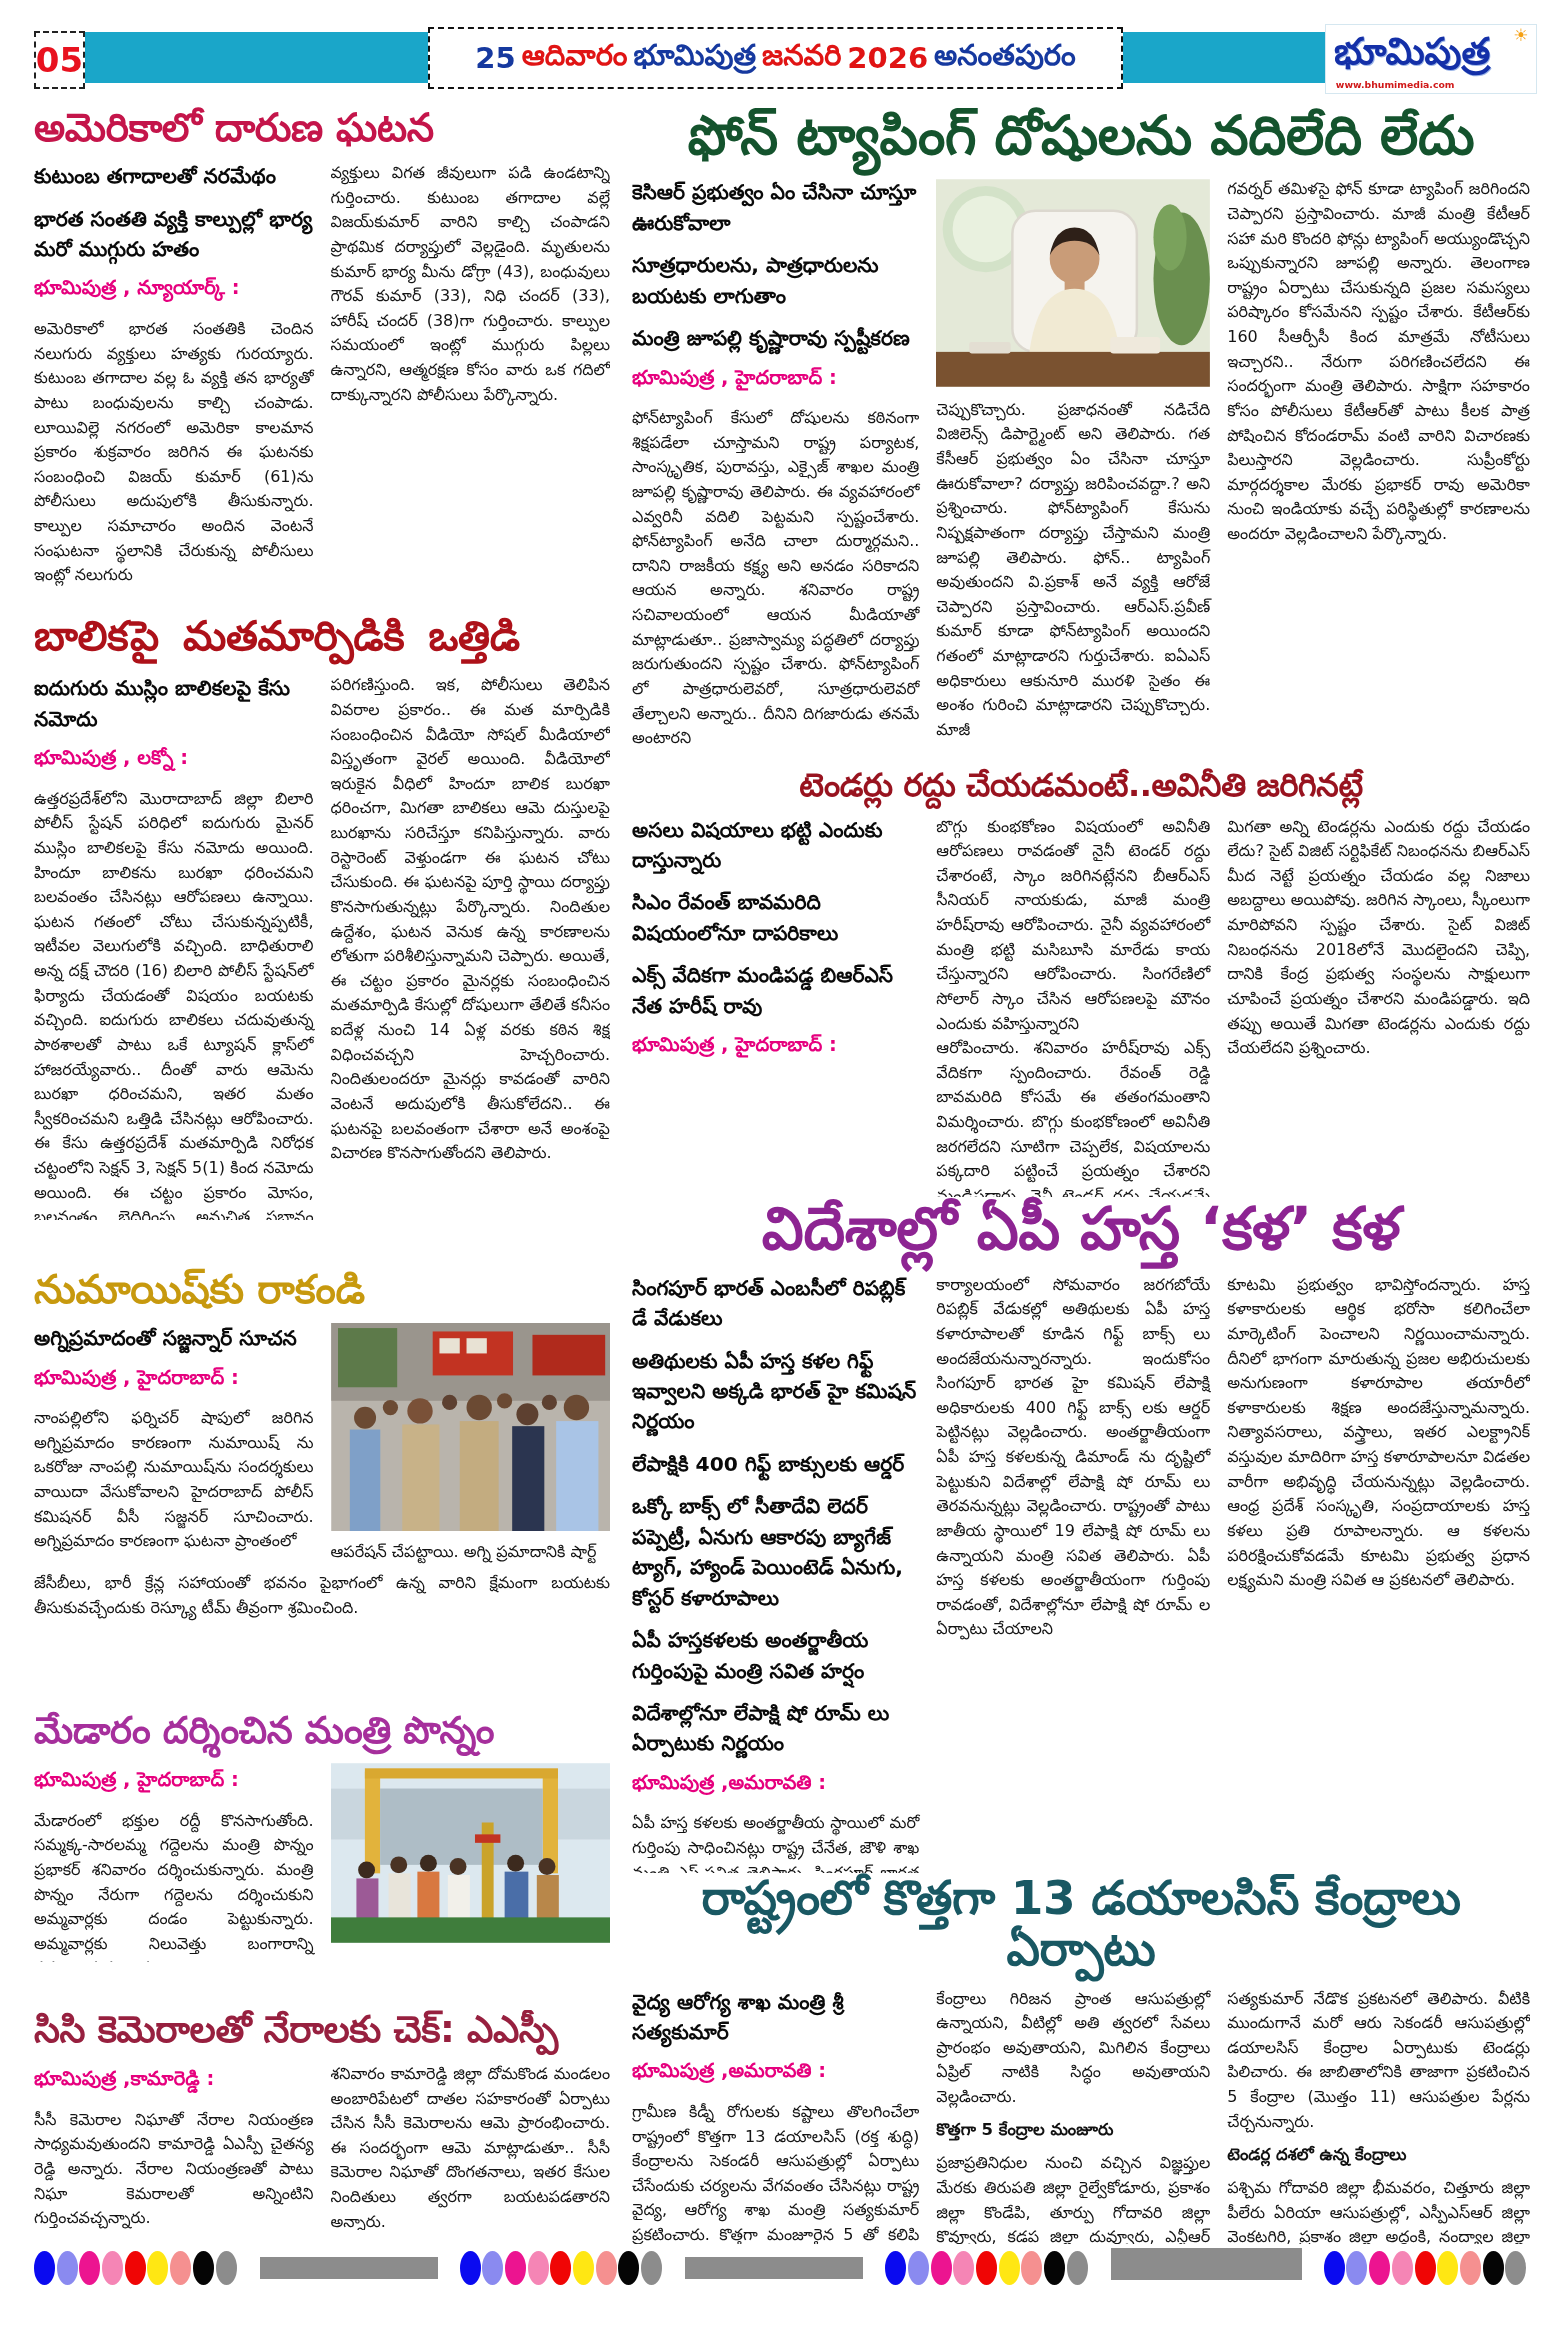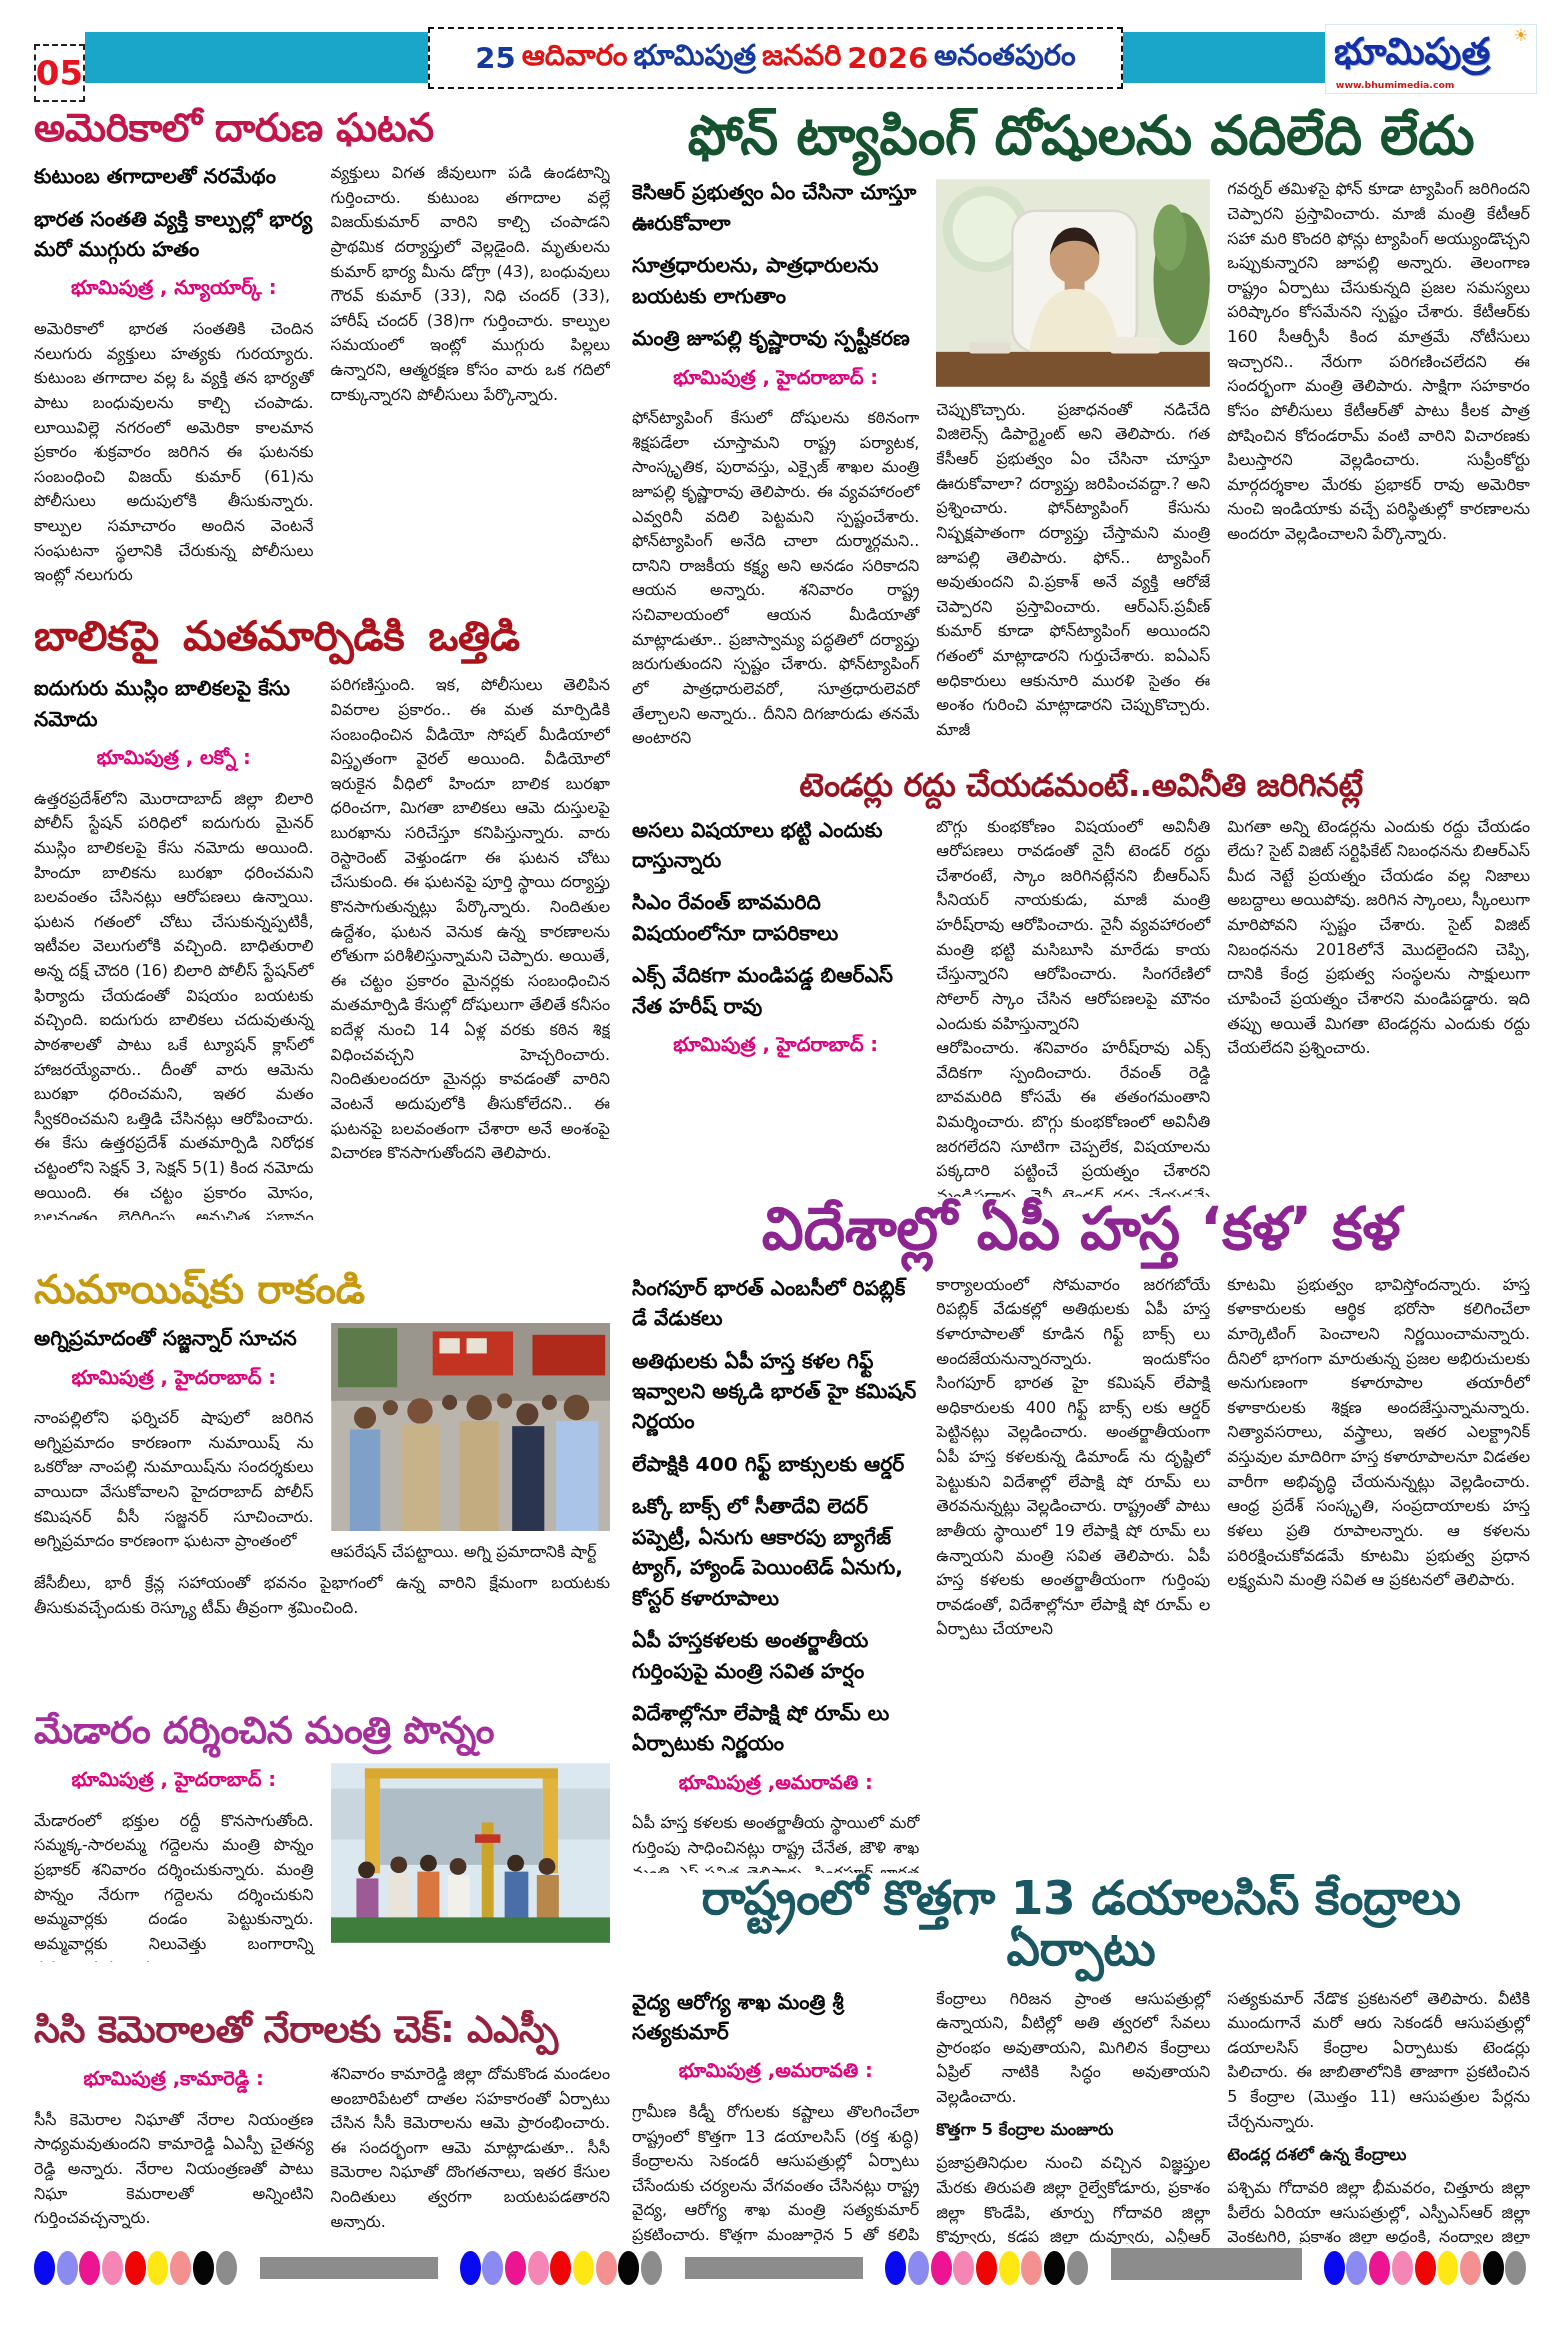--- a/index.html
+++ b/index.html
@@ -5,21 +5,21 @@
   html,body{margin:0;padding:0;}
   body{
     width:1562px;height:2342px;position:relative;background:#ffffff;
     font-family:"DejaVu Sans","Liberation Sans",sans-serif;
     -webkit-font-smoothing:antialiased;
   }
   .page{position:absolute;inset:0;overflow:hidden;}
 
   
   .header{position:absolute;top:27px;left:34px;right:25.4px;height:66px;}
-  .pagenum{position:absolute;left:0;top:17px;width:47px;height:54px;border:2.5px dashed #222;
+  .pagenum{position:absolute;left:0;top:4px;width:47px;height:54px;border:2.5px dashed #222;
     background:#fff;color:#e8121f;font-size:34px;font-weight:bold;
     display:flex;align-items:center;justify-content:center;z-index:2;}
   .cyanbar{position:absolute;left:51px;top:5.1px;width:1271px;height:51px;background:#1aa6c9;}
   .datebox{position:absolute;left:394px;top:0;width:691px;height:58px;background:#fff;
     border:2.5px dashed #111;display:flex;align-items:center;justify-content:center;gap:6px;
     font-size:29px;font-weight:bold;z-index:2;}
   .datebox .blue{color:#16399f;} .datebox .red{color:#e01414;}
   .logo{position:absolute;right:0;top:-3.4px;width:210px;height:68px;background:#fff;
     border:0.8px solid #d5e7f0;z-index:3;}
   .logo-title{position:absolute;left:8.5px;top:5.1px;font-size:37px;font-weight:bold;color:#1430a8;
@@ -30,21 +30,21 @@
   
   .content{position:absolute;top:107px;left:34px;right:32px;display:flex;gap:22px;}
   .col-left{width:576px;flex:0 0 576px;display:flex;flex-direction:column;}
   .col-right{flex:1;display:flex;flex-direction:column;}
 
   .art{overflow:hidden;position:relative;}
   .hl{font-weight:bold;line-height:1.08;margin:0 0 12px 0;letter-spacing:-0.4px;}
   .hl-left{font-size:39px;text-align:left;}
   .hl-right{text-align:center;}
   .sub{font-size:20.3px;font-weight:bold;color:#0a0a0a;line-height:1.5;margin:0 0 12px 0;}
-  .byline{font-size:19.5px;font-weight:bold;color:#e6007e;text-align:center;margin:5.1px 0 13.6px 0;}
+  .byline{font-size:19.5px;font-weight:bold;color:#e6007e;margin:5.1px 0 13.6px 0;}
   .bodytext{font-size:16px;line-height:1.54;text-align:justify;color:#141414;margin:0;}
   .bodybold{font-size:16.5px;line-height:1.5;font-weight:bold;color:#111;margin:8.5px 0;}
   .cols{display:flex;gap:17px;}
   .c{flex:1;min-width:0;}
   .c-narrow{flex:0 0 32%;}
   .c-mid{flex:0 0 30.5%;}
   .c-wide{flex:1;}
   .photo{width:100%;display:block;margin:0 0 8.5px 0;}
   .gap8{height:6.8px;}
 

